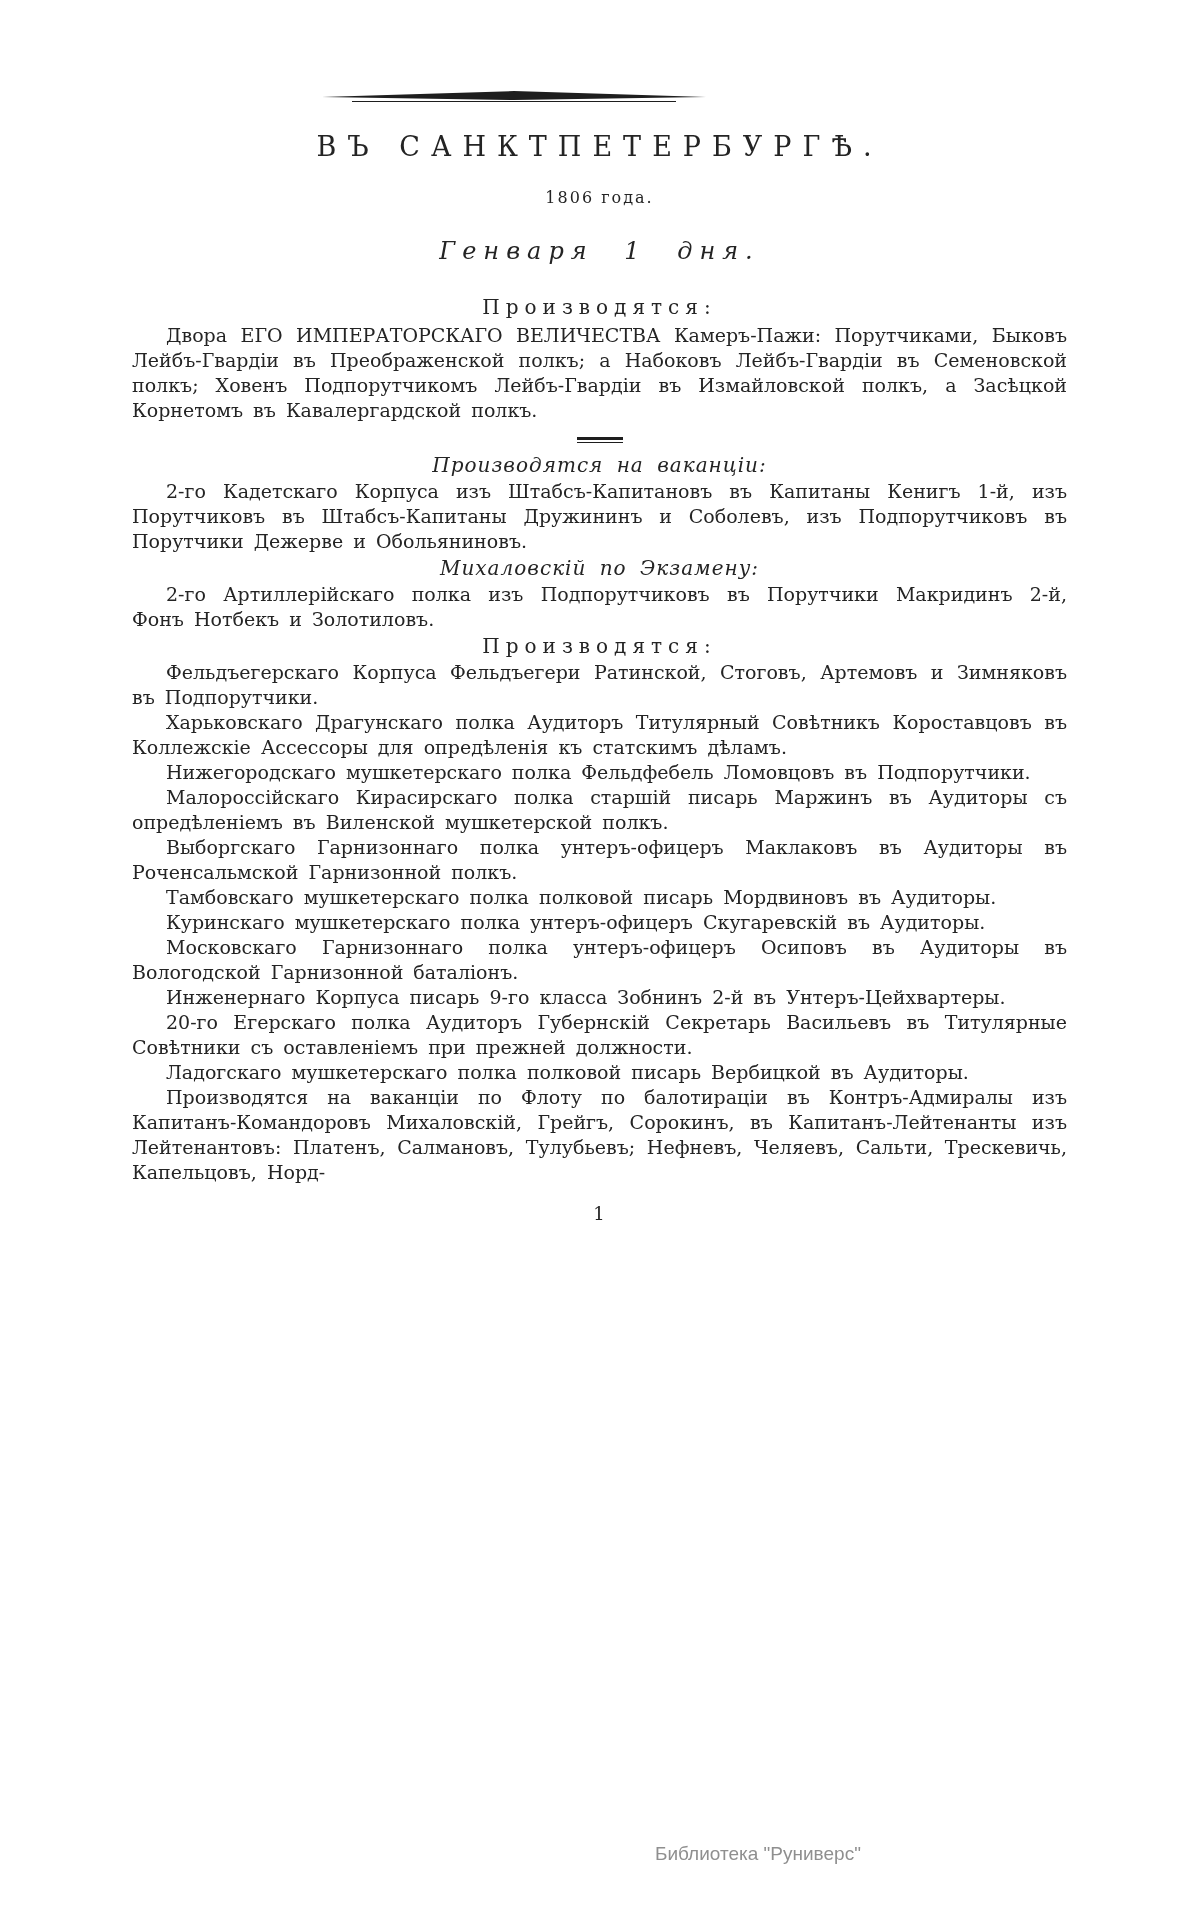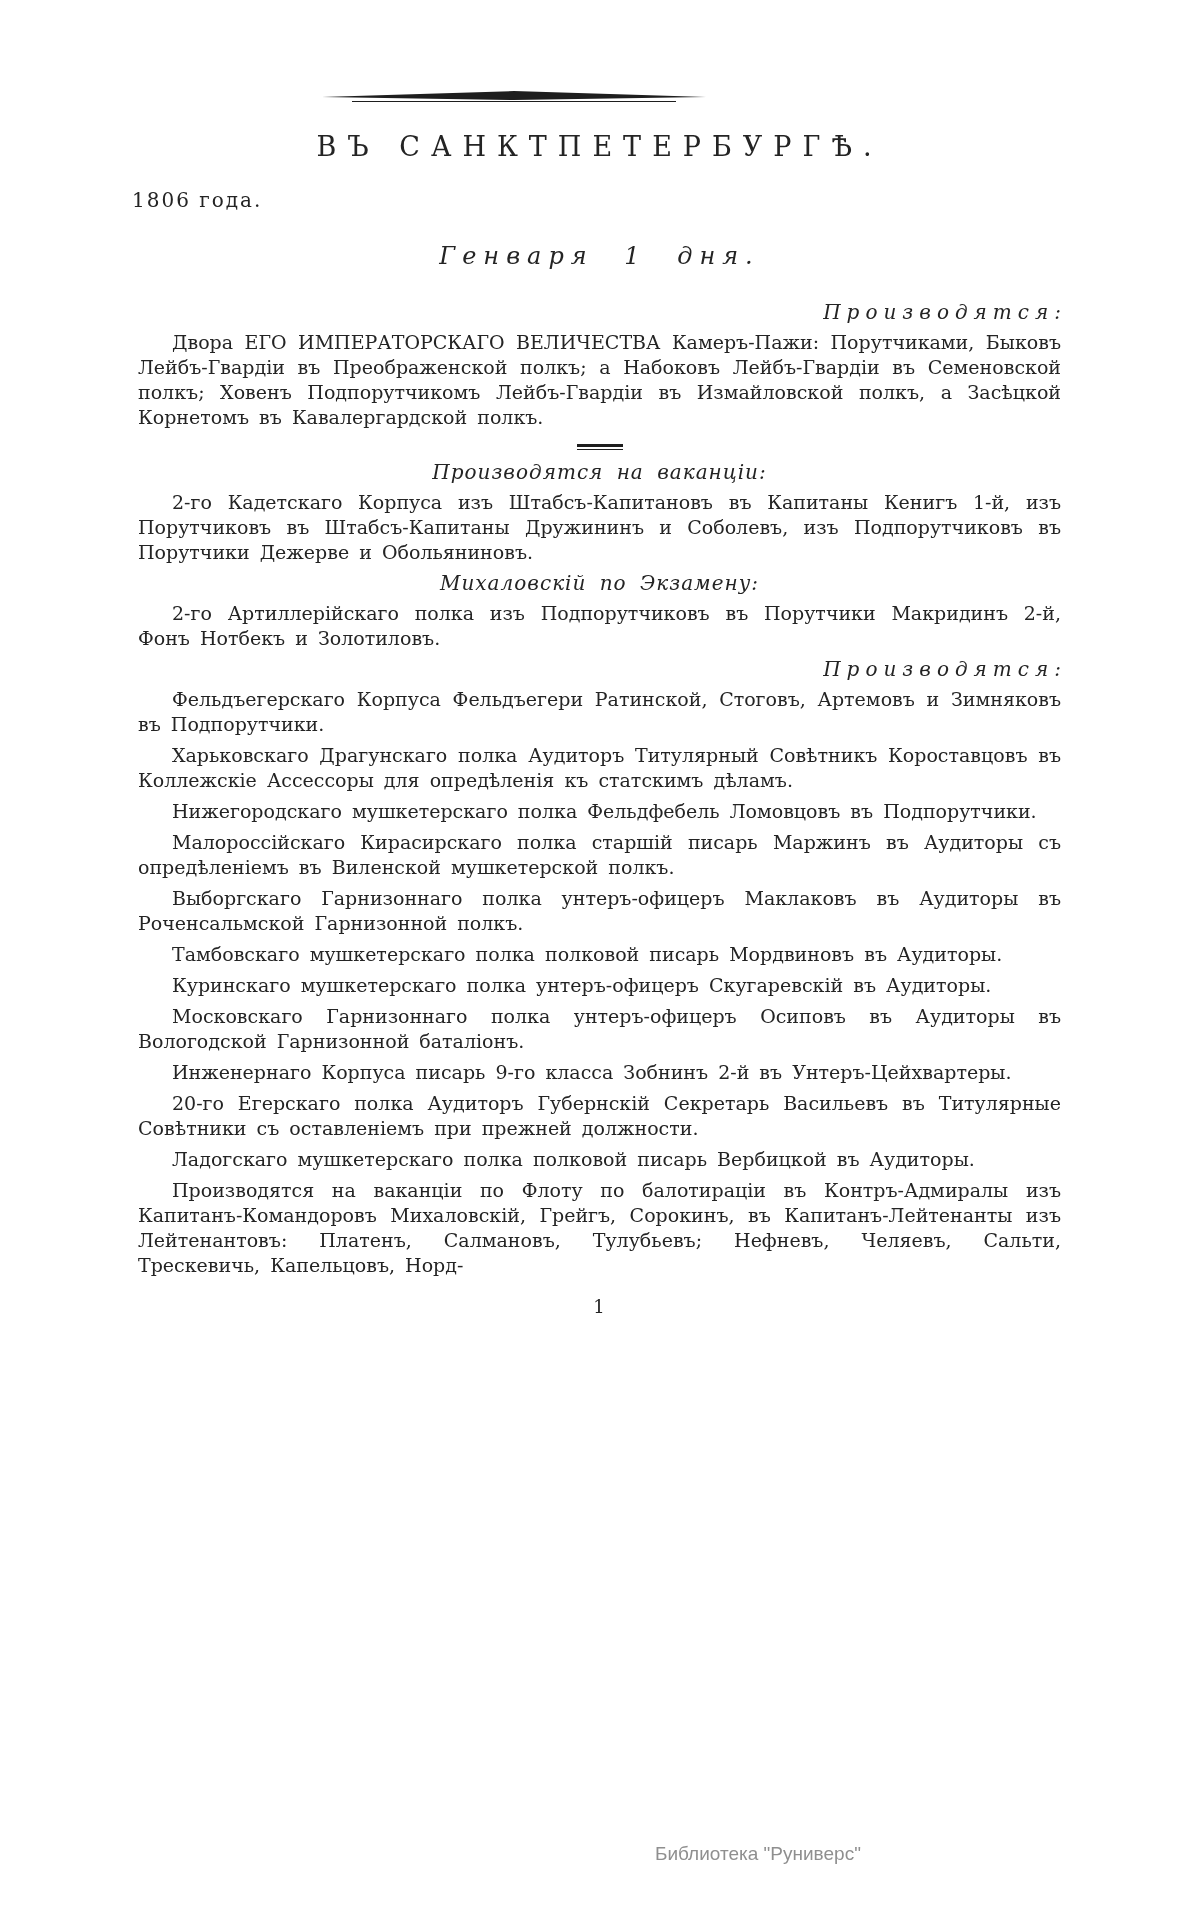--- a/index.html
+++ b/index.html
@@ -29,55 +29,54 @@
     margin-left: 190px;
   }
   .title {
     font-size: 27px;
     letter-spacing: 11px;
     text-align: center;
     margin: 28px 0 0 0;
     white-space: nowrap;
   }
   .year {
-    font-size: 20px;
+    font-size: 16px;
     letter-spacing: 2px;
-    text-align: left;
+    text-align: center;
     margin: 26px 0 0 0;
   }
   .h-date {
     font-style: italic;
     font-size: 24px;
     text-align: center;
     letter-spacing: 7px;
     word-spacing: 16px;
   }
   .h-wide {
-    font-style: italic;
     font-size: 20px;
-    text-align: right;
+    text-align: center;
     letter-spacing: 6px;
     word-spacing: 10px;
   }
   .h-it {
     font-style: italic;
     font-size: 20px;
     text-align: center;
     letter-spacing: 1px;
     word-spacing: 6px;
   }
   .mt-lg { margin: 30px 0 0 0; }
   .mb-sm { margin-bottom: 4px; }
   .tight { margin: 2px 0 2px 0; }
   .para {
     font-size: 19px;
     line-height: 25px;
     text-align: justify;
     text-indent: 34px;
-    margin: 6px;
+    margin: 0;
     word-spacing: 4px;
   }
   .sep {
     width: 46px;
     height: 2px;
     border-top: 3px solid #1e1e1e;
     border-bottom: 1px solid #1e1e1e;
     margin: 14px auto 10px auto;
   }
   .page-num {

